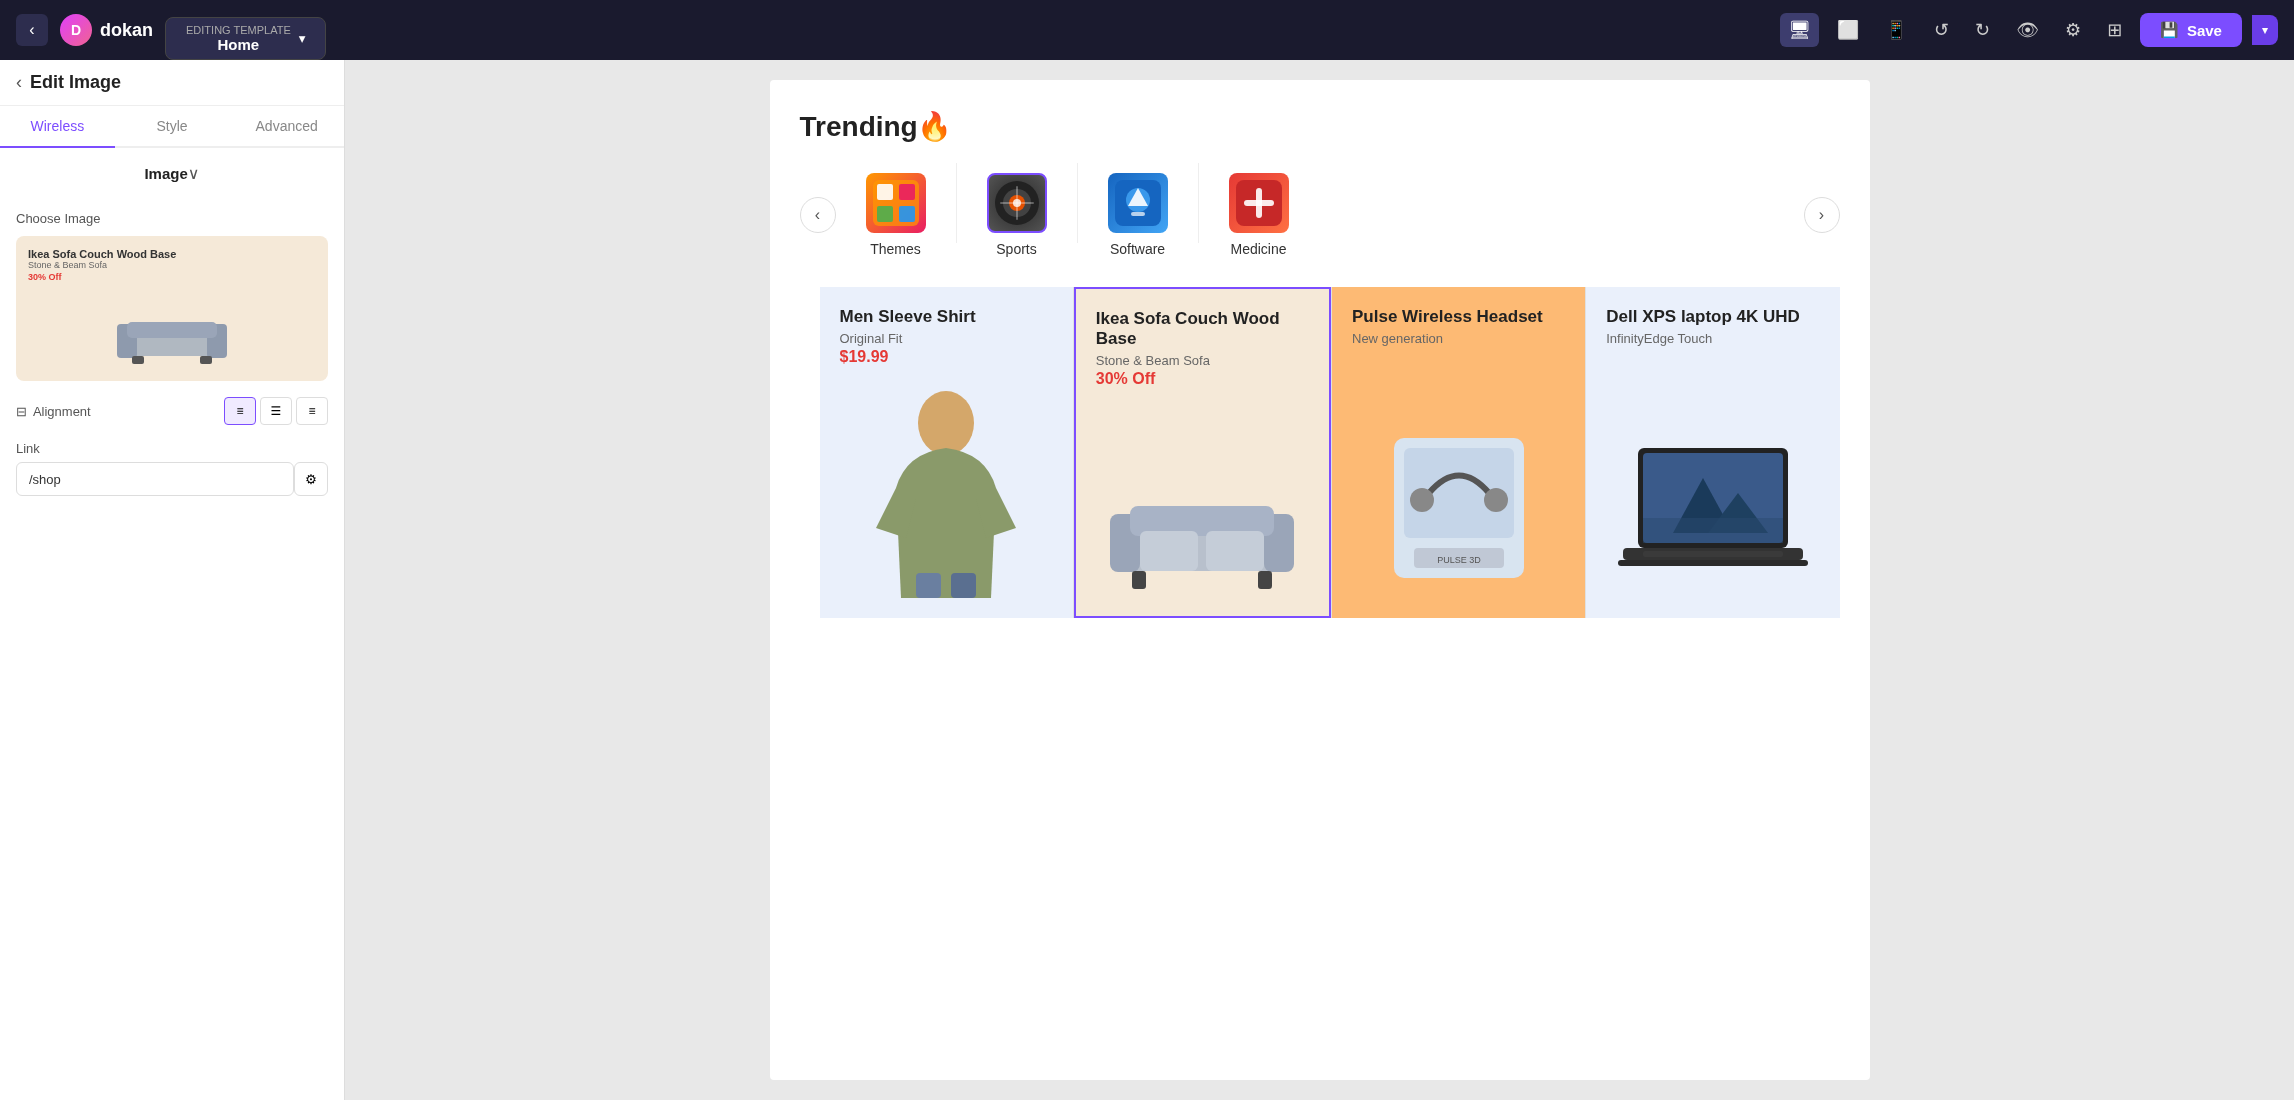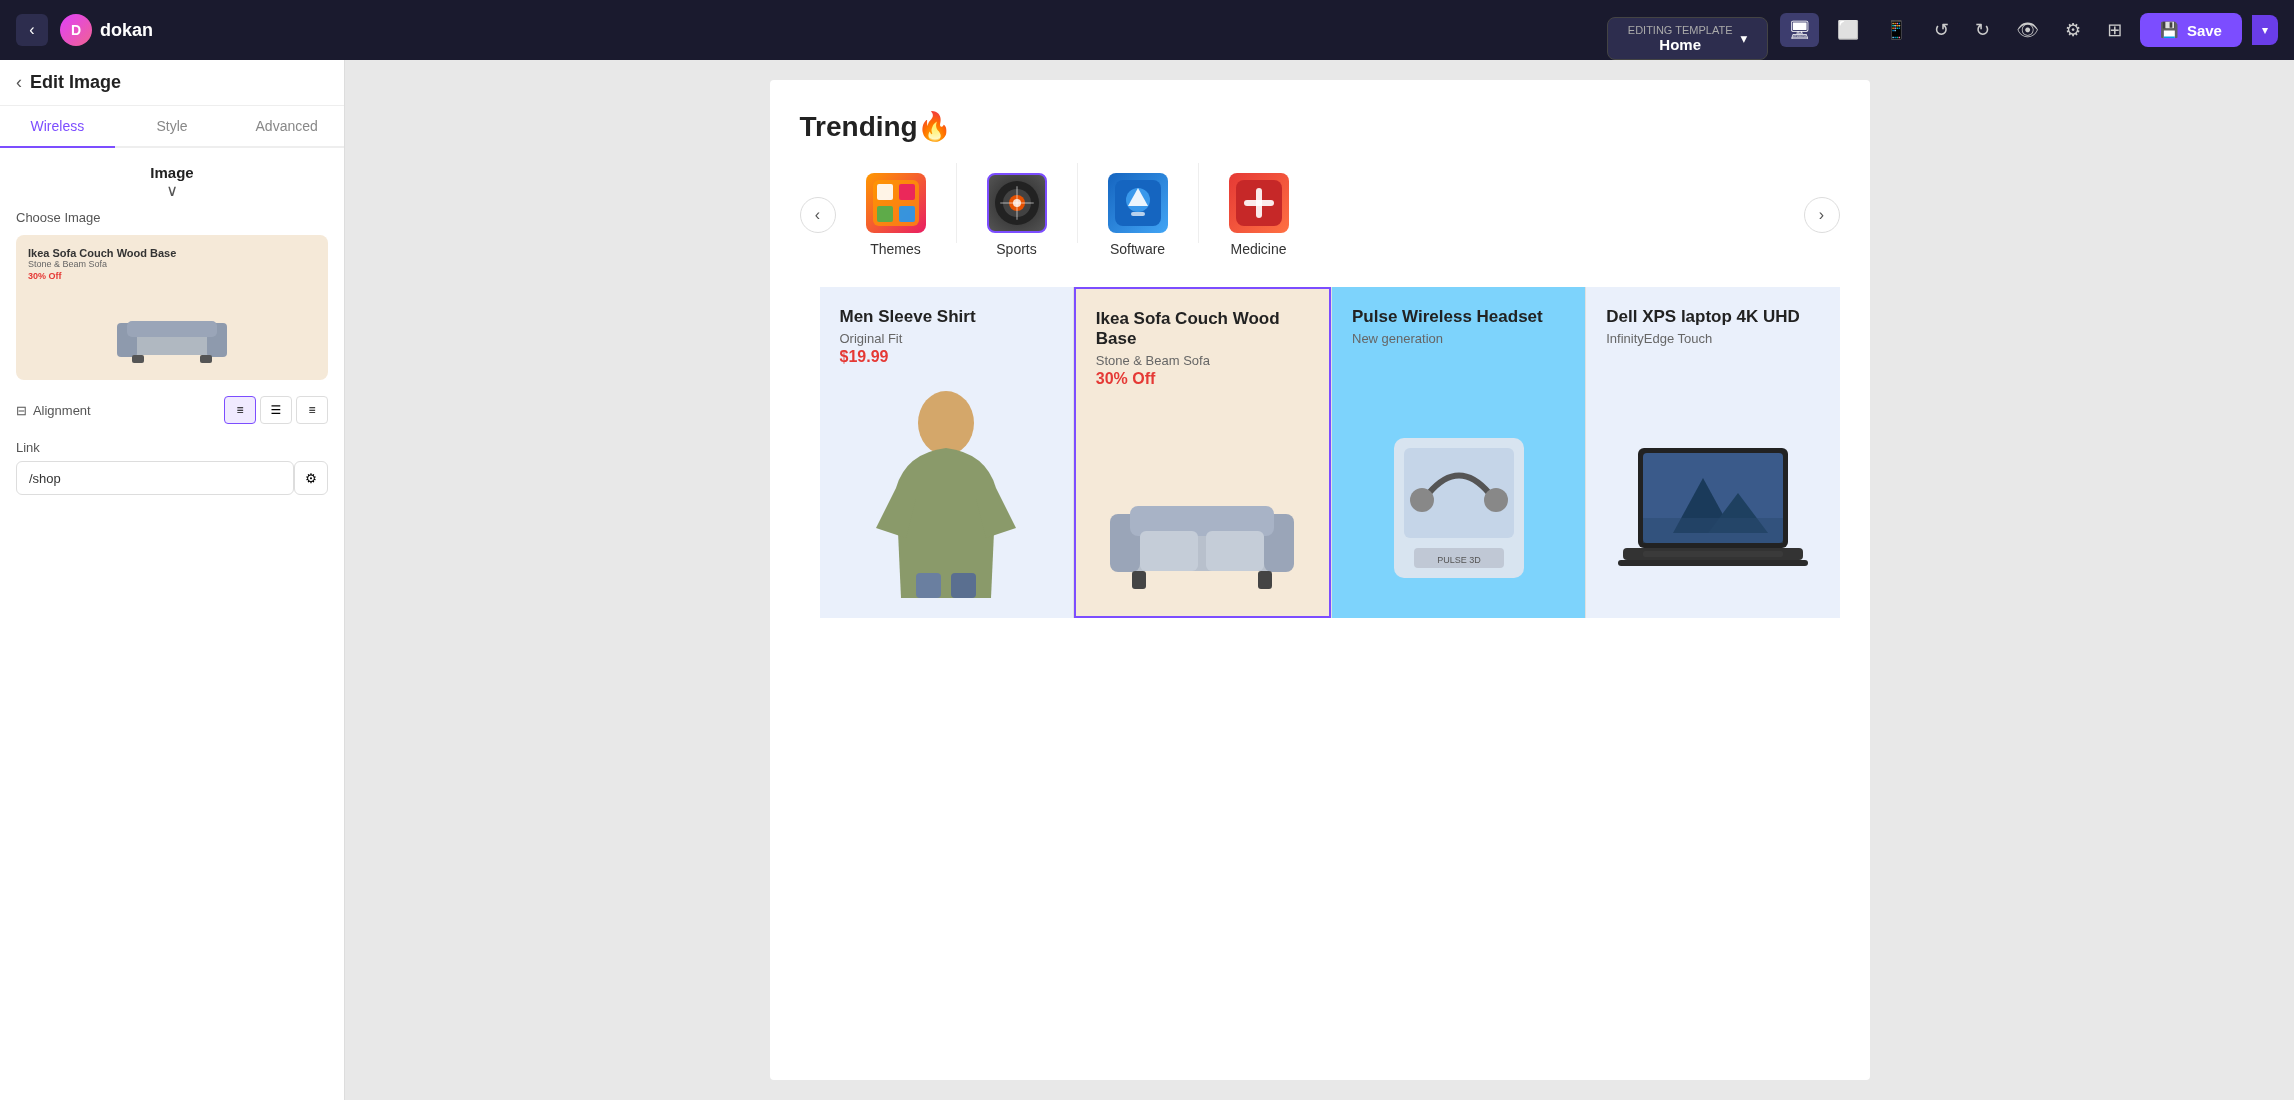--- a/index.html
+++ b/index.html
@@ -10,21 +10,21 @@
       display: flex; align-items: center; background: #1a1a2e; height: 60px; padding: 0 16px; gap: 12px; flex-shrink: 0;
     }
     .topbar-back {
       width: 32px; height: 32px; border-radius: 6px; background: #2d2d4e; border: none; cursor: pointer; display: flex; align-items: center; justify-content: center; color: #fff; font-size: 16px;
     }
     .topbar-logo { display: flex; align-items: center; gap: 8px; color: #fff; font-weight: 700; font-size: 18px; }
     .logo-icon {
       width: 32px; height: 32px; background: linear-gradient(135deg, #e040fb, #f06292); border-radius: 50%; display: flex; align-items: center; justify-content: center; color: white; font-size: 14px; font-weight: bold;
     }
     .topbar-center {
-      flex: 1; display: flex; justify-content: flex-end; margin-top: 17px;
+      flex: 1; display: flex; justify-content: flex-start; margin-top: 17px;
     }
     .editing-template-btn {
       background: #2d2d4e; border: 1px solid #444; border-radius: 8px; color: #fff; padding: 6px 20px; cursor: pointer; display: flex; align-items: center; gap: 8px;
     }
     .editing-template-btn .et-label { font-size: 11px; color: #aaa; }
     .editing-template-btn .et-name { font-size: 15px; font-weight: 600; }
     .topbar-right { display: flex; align-items: center; gap: 10px; }
     .device-btn {
       background: none; border: none; color: #ccc; cursor: pointer; font-size: 18px; padding: 6px 8px; border-radius: 6px;
     }
@@ -48,21 +48,21 @@
     .panel-back-btn { background: none; border: none; font-size: 18px; cursor: pointer; color: #555; }
     .panel-title { font-size: 18px; font-weight: 600; color: #222; }
 
     .panel-tabs { display: flex; border-bottom: 2px solid #eee; }
     .panel-tab {
       flex: 1; text-align: center; padding: 12px; font-size: 14px; font-weight: 500; color: #888; cursor: pointer; border-bottom: 2px solid transparent; margin-bottom: -2px;
     }
     .panel-tab.active { color: #7c4dff; border-bottom: 2px solid #7c4dff; }
 
     .panel-section { padding: 16px; }
-    .section-header { display: flex; justify-content: space-between; align-items: center; margin-bottom: 10px; flex-direction: column; }
+    .section-header { display: flex; justify-content: center; align-items: center; margin-bottom: 28px; }
     .section-title { font-size: 15px; font-weight: 600; color: #222; }
     .section-toggle { background: none; border: none; font-size: 16px; cursor: pointer; color: #555; }
 
     .choose-image-label { font-size: 13px; color: #555; margin-bottom: 10px; }
 
     .image-preview {
       width: 100%; height: 145px; background: #f5e9d8; border-radius: 8px; display: flex; align-items: center; justify-content: center; overflow: hidden; position: relative;
     }
     .preview-sofa-card {
       width: 100%; height: 100%; background: #f5e9d8; padding: 12px; display: flex; flex-direction: column; justify-content: space-between;
@@ -376,21 +376,21 @@
                 <rect x="104" y="55" width="58" height="40" rx="6" fill="#c5cdd8"></rect>
 
                 <rect x="30" y="95" width="14" height="18" rx="3" fill="#444"></rect>
                 <rect x="156" y="95" width="14" height="18" rx="3" fill="#444"></rect>
               </svg>
             </div>
           </div>
 
           <div class="product-divider"></div>
 
-          <div class="product-card" style="background:#7dd3fc; flex:1; padding:20px; min-height:300px; display:flex; flex-direction:column;">
+          <div class="product-card" style="background:#fdba74; flex:1; padding:20px; min-height:300px; display:flex; flex-direction:column;">
             <div class="product-name">Pulse Wireless Headset</div>
             <div class="product-sub">New generation</div>
             <div class="product-img-area">
               <svg width="160" height="180" viewBox="0 0 160 180">
                 <rect x="15" y="20" width="130" height="140" rx="10" fill="#d8e4f0"></rect>
 
                 <rect x="25" y="30" width="110" height="90" rx="6" fill="#c5d5e8"></rect>
 
                 <path d="M50 75 Q80 40 110 75" stroke="#555" stroke-width="6" fill="none"></path>
                 <circle cx="43" cy="82" r="12" fill="#888"></circle>

